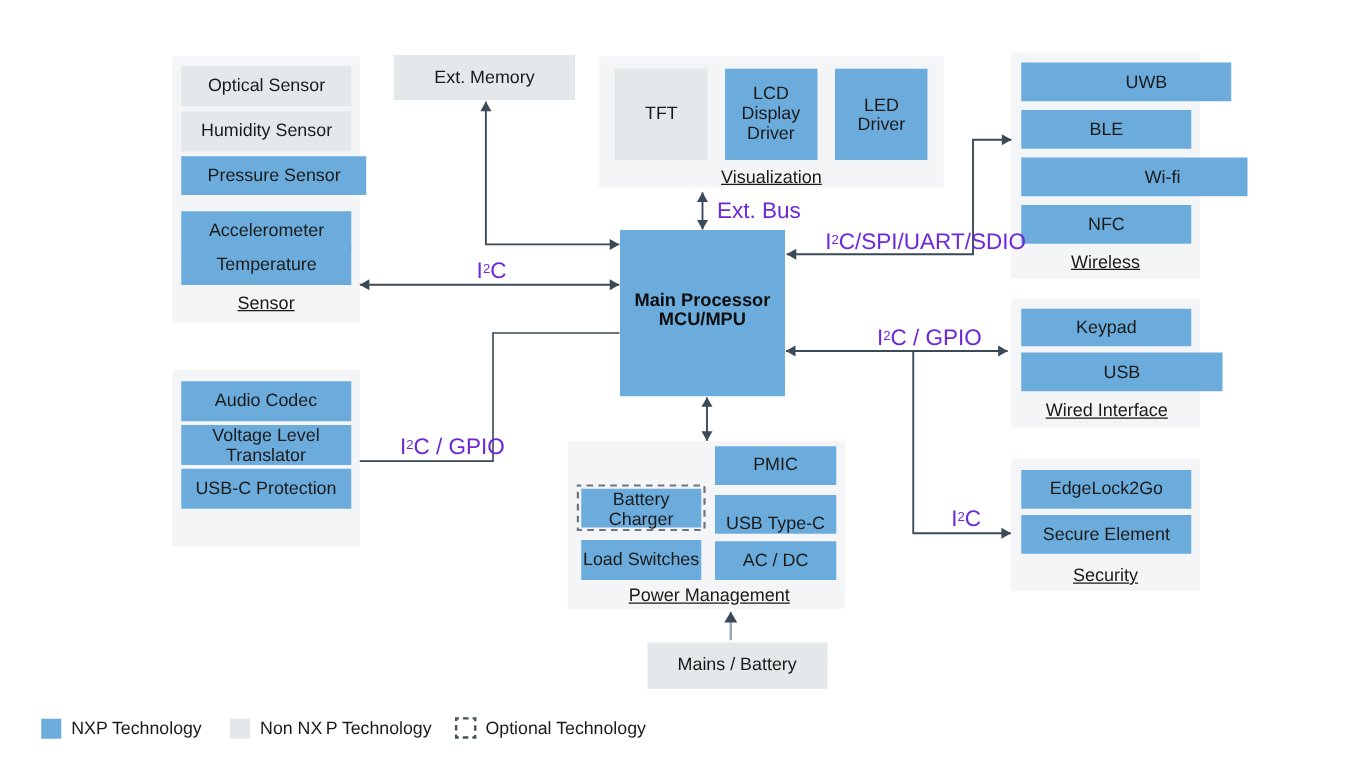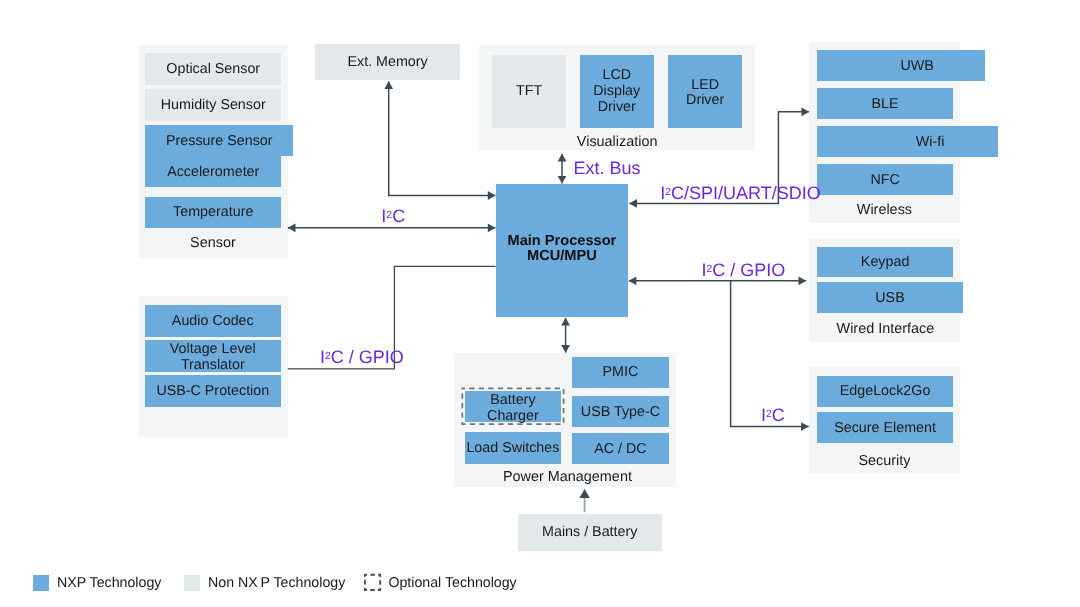--- a/index.html
+++ b/index.html
@@ -10,21 +10,21 @@
   #stage{position:relative;width:1080px;height:607px;background:#ffffff;}
   .panel{position:absolute;background:#F4F5F7;}
   .cell > span{position:relative;top:0.8px;}
   .cell .two-line{position:relative;top:2.0px;}
   .cell{position:absolute;display:flex;align-items:center;justify-content:center;
         text-align:center;color:#1a1a1a;font-size:14.3px;line-height:15.8px;
         letter-spacing:0px;}
   .nxp{background:#6BACDD;}
   .nonnxp{background:#E3E8EB;}
   .grouplabel{position:absolute;display:flex;align-items:center;justify-content:center;
-              color:#1a1a1a;font-size:14.42px;line-height:15px;}
+              color:#1a1a1a;font-size:14.42px;line-height:15px;text-decoration:underline;}
   .mcu{position:absolute;background:#6BACDD;display:flex;align-items:center;
        justify-content:center;text-align:center;font-weight:bold;font-size:14.6px;
        line-height:15.4px;color:#0d0d0d;}
   .conlabel{position:absolute;color:#6d28d9;font-size:18px;white-space:nowrap;line-height:13px;}
   svg.wires{position:absolute;left:0;top:0;width:1080px;height:607px;overflow:visible;}
   .legend-swatch{position:absolute;}
   .legend-text{position:absolute;font-size:14.2px;line-height:14px;color:#1a1a1a;white-space:nowrap;}
   sup{font-size:0.58em;vertical-align:baseline;position:relative;top:-0.36em;line-height:0;}
 </style>
 </head>
@@ -35,21 +35,21 @@
   <div class="panel" style="left:137.8px;top:44.8px;width:150.2px;height:212.8px;"></div>
   <div class="cell nonnxp" style="left:145.3px;top:53.40px;width:135.9px;height:31.3px;">
     <span>Optical Sensor</span>
     </div>
   <div class="cell nonnxp" style="left:145.3px;top:89.25px;width:135.9px;height:31.3px;">
     <span>Humidity Sensor</span>
     </div>
   <div class="cell nxp" style="left:145.3px;top:125.10px;width:148px;height:31.3px;">
     <span>Pressure Sensor</span>
     </div>
-  <div class="cell nxp" style="left:145.3px;top:156px;width:135.9px;height:31.3px;">
+  <div class="cell nxp" style="left:145.3px;top:169px;width:135.9px;height:31.3px;">
     <span>Accelerometer</span>
     </div>
   <div class="cell nxp" style="left:145.3px;top:196.80px;width:135.9px;height:31.3px;">
     <span>Temperature</span>
     </div>
   <div class="grouplabel" style="left:137.8px;top:231.8px;width:150.2px;height:23px;">Sensor</div>
 
   <div class="panel" style="left:137.8px;top:295.5px;width:150.2px;height:141.7px;"></div>
   <div class="cell nxp" style="left:144.6px;top:305.3px;width:136.4px;height:31.3px;">
     <span>Audio Codec</span>
@@ -103,21 +103,21 @@
         <div>Battery</div>
         <div>Charger</div>
       </span>
     </div>
   <div class="cell nxp" style="left:464.6px;top:432.3px;width:96.6px;height:31.6px;">
     <span>Load Switches</span>
     </div>
   <div class="cell nxp" style="left:572.1px;top:356.9px;width:96.7px;height:30.8px;">
     <span>PMIC</span>
     </div>
-  <div class="cell nxp" style="left:572.1px;top:396.1px;width:96.7px;height:31.1px;">
+  <div class="cell nxp" style="left:572.1px;top:396.1px;width:96.7px;height:31.1px;align-items:flex-end;">
     <span>USB Type-C</span>
     </div>
   <div class="cell nxp" style="left:572.1px;top:433.2px;width:96.7px;height:31.1px;">
     <span>AC / DC</span>
     </div>
   <div class="grouplabel" style="left:456.4px;top:466px;width:222.1px;height:22.5px;">Power Management</div>
 
   <div class="cell nonnxp" style="left:517.9px;top:513.7px;width:143.7px;height:37px;">
     <span>Mains / Battery</span>
     </div>
@@ -134,21 +134,21 @@
     </div>
   <div class="cell nxp" style="left:817.1px;top:164.3px;width:136px;height:31px;">
     <span>NFC</span>
     </div>
   <div class="grouplabel" style="left:808.9px;top:196.7px;width:151.1px;height:27.5px;">Wireless</div>
 
   <div class="panel" style="left:808.8px;top:239px;width:151.2px;height:102.9px;"></div>
   <div class="cell nxp" style="left:817px;top:246.7px;width:136.2px;height:30.6px;">
     <span>Keypad</span>
     </div>
-  <div class="cell nxp" style="left:817px;top:282.3px;width:146px;height:31px;">
+  <div class="cell nxp" style="left:817px;top:282.3px;width:161px;height:31px;">
     <span>USB</span>
     </div>
   <div class="grouplabel" style="left:809.8px;top:315.2px;width:151.2px;height:28.6px;">Wired Interface</div>
 
   <div class="panel" style="left:809.1px;top:366.8px;width:150.7px;height:106.7px;"></div>
   <div class="cell nxp" style="left:817.2px;top:376px;width:135.8px;height:31px;">
     <span>EdgeLock2Go</span>
     </div>
   <div class="cell nxp" style="left:817.2px;top:412.2px;width:135.8px;height:31px;">
     <span>Secure Element</span>

